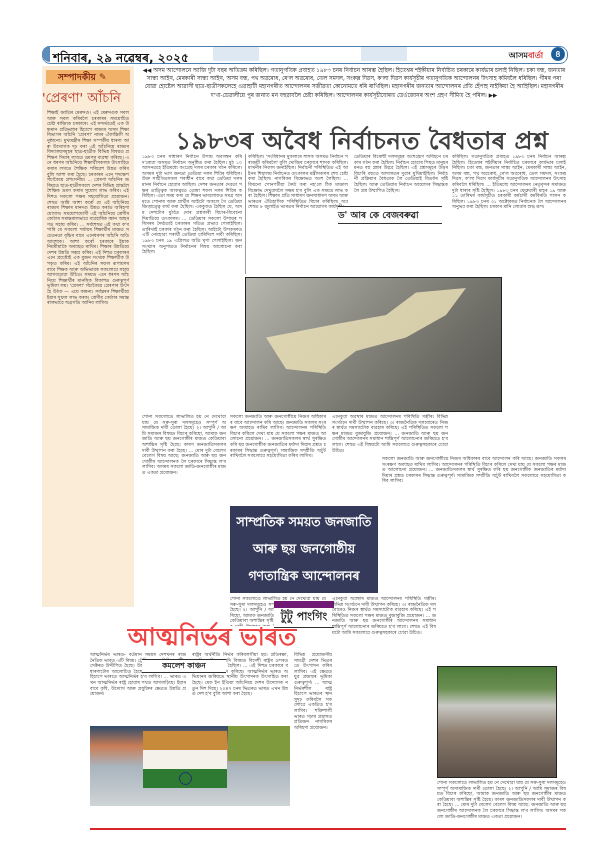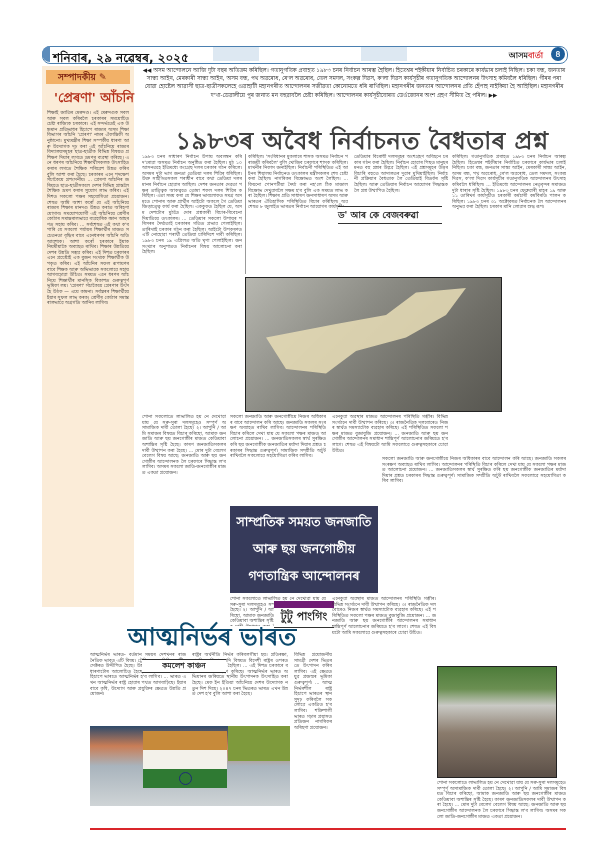--- a/index.html
+++ b/index.html
@@ -11,32 +11,32 @@
   .hdr .lcap{position:absolute;left:-1px;top:-1px;width:8px;height:16px;border-radius:8px 0 0 8px;background:#5d8cbb;}
   .hdr .center{position:absolute;left:206px;top:-3px;width:120px;height:20px;background:#1d5d99;color:#fff;font-size:8px;text-align:center;line-height:20px;clip-path:polygon(0 0,100% 0,88% 100%,12% 100%);}
   .hdr .wingL{position:absolute;left:170px;top:0;width:46px;height:14px;background:#dde8f2;}
   .hdr .wingR{position:absolute;left:318px;top:0;width:46px;height:14px;background:#dde8f2;}
   .hdr .brand{position:absolute;right:24px;top:2px;font-size:8px;font-weight:bold;color:#222;}
   .hdr .brand b{color:#d9252a;margin-top:28px;}
   .hdr .pno{position:absolute;right:2px;top:0;width:14px;height:14px;border-radius:50%;background:#1d5d99;color:#fff;font-size:9px;text-align:center;line-height:14px;font-weight:bold;}
   
   .edbox{position:absolute;left:0;top:20px;width:92px;height:541px;background:#fbecd8;}
   .edtag{position:absolute;left:4px;top:4px;width:84px;height:14px;background:#f2b168;font-size:9px;font-weight:bold;color:#7a1e0e;padding-left:12px;line-height:14px;box-sizing:border-box;}
-  .edtitle{position:absolute;left:0;top:22px;width:92px;text-align:right;font-size:13px;font-weight:bold;color:#b5301b;}
+  .edtitle{position:absolute;left:0;top:22px;width:92px;text-align:left;font-size:13px;font-weight:normal;color:#b5301b;}
   .txt{position:absolute;font-size:4.6px;line-height:5.6px;color:#333;text-align:justify;overflow:hidden;word-break:break-all;}
   
   .lead{position:absolute;left:100px;top:20px;width:424px;font-size:5.6px;line-height:8.2px;text-align:center;color:#222;}
   .headline{position:absolute;left:108px;top:76px;width:424px;text-align:center;font-size:24px;font-weight:bold;color:#404040;letter-spacing:0.5px;}
   .photo1{position:absolute;left:203px;top:231px;width:255px;height:133px;background:linear-gradient(135deg,#b7b7b0 0%,#8a8a83 40%,#6e6d66 70%,#575650 100%);border:1px solid #222;}
   .photo1 .map{position:absolute;left:20px;top:10px;width:200px;height:90px;background:#e7ddb6;opacity:.85;clip-path:polygon(0 55%,35% 40%,60% 30%,75% 5%,100% 0,90% 30%,70% 55%,45% 70%,30% 95%,10% 90%);}
   .pullq{position:absolute;left:296px;top:160px;width:104px;height:16px;background:#fff;border-top:1px solid #333;border-bottom:1px solid #333;font-size:9px;font-weight:bold;text-align:left;line-height:16px;}
   .bluebox{position:absolute;left:188px;top:460px;width:148px;height:85px;background:#363a5a;color:#fff;text-align:center;font-size:12.5px;font-weight:bold;line-height:27px;padding-top:2px;}
   .byline2{position:absolute;left:232px;top:555px;width:60px;text-align:center;font-size:11px;font-weight:bold;border-top:7px solid #701a75;border-bottom:1px solid #333;background:#fff;}
   .photo2{position:absolute;left:395px;top:620px;width:118px;height:110px;border:1px solid #222;background:linear-gradient(180deg,#4d7c3a 0%,#6b8f52 20%,#c9c9c4 35%,#8a7b6c 60%,#5b4f47 100%);}
-  .headline2{position:absolute;left:60px;top:572px;width:220px;text-align:center;font-size:24px;font-weight:bold;color:#0c4a6e;}
+  .headline2{position:absolute;left:60px;top:572px;width:220px;text-align:center;font-size:24px;font-weight:bold;color:#ef4444;}
   .byline3{position:absolute;left:100px;top:613px;width:84px;text-align:center;font-size:7.5px;font-weight:bold;border-top:1px solid #333;border-bottom:1px solid #333;background:#fff;}
   .photo3{position:absolute;left:48px;top:680px;width:200px;height:80px;background:linear-gradient(180deg,#2e4a6a 0%,#c97d56 25%,#a9b4bd 50%,#cfd4d6 100%);}
   .photo3 .flag{position:absolute;left:53px;top:5px;width:84px;height:57px;}
   .photo3 .flag div{height:19px;}
   .photo3 .chakra{position:absolute;left:36px;top:22px;width:13px;height:13px;border-radius:50%;border:1px solid #1e2a78;box-sizing:border-box;}
   .photo3 .crop{position:absolute;right:0;top:0;width:62px;height:35px;background:#7e9a3c;}
   .redline{position:absolute;left:48px;top:782px;width:476px;height:2px;background:#d9252a;}
   .rule{position:absolute;background:#999;width:0.5px;}
 </style>
 </head>

